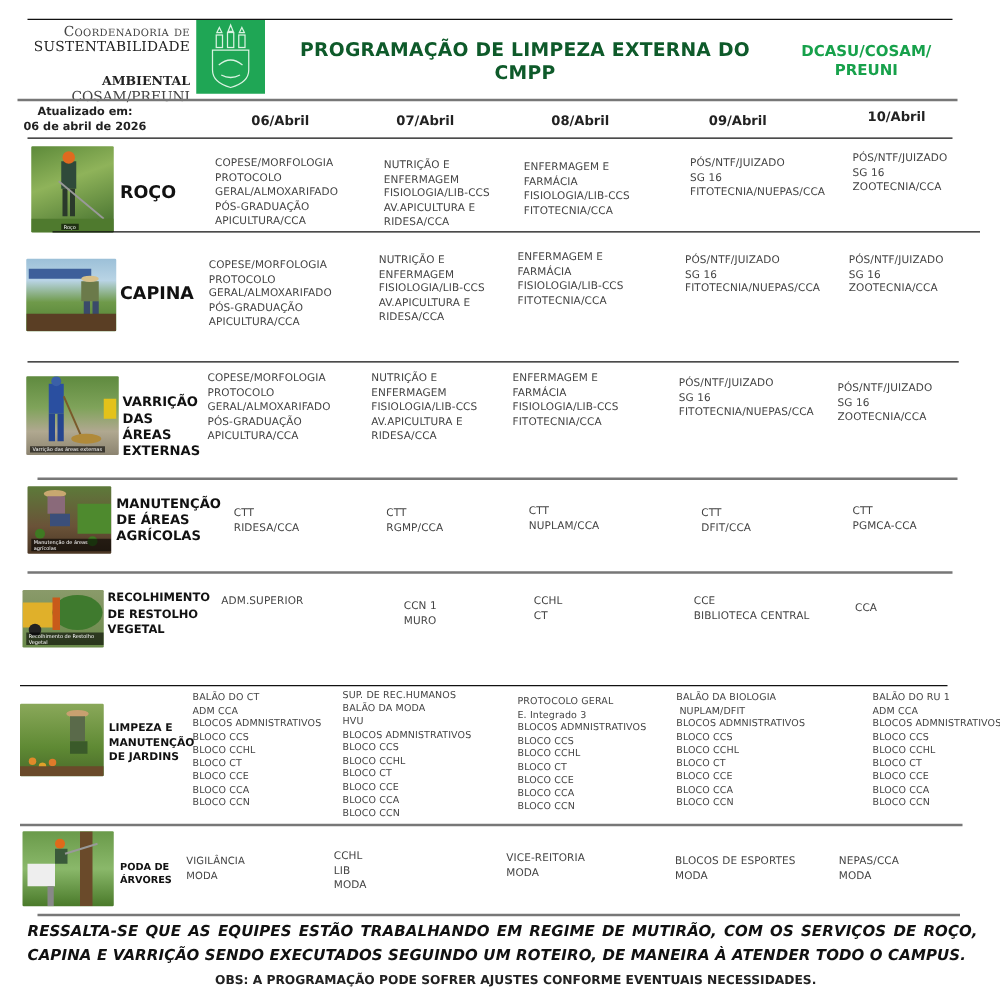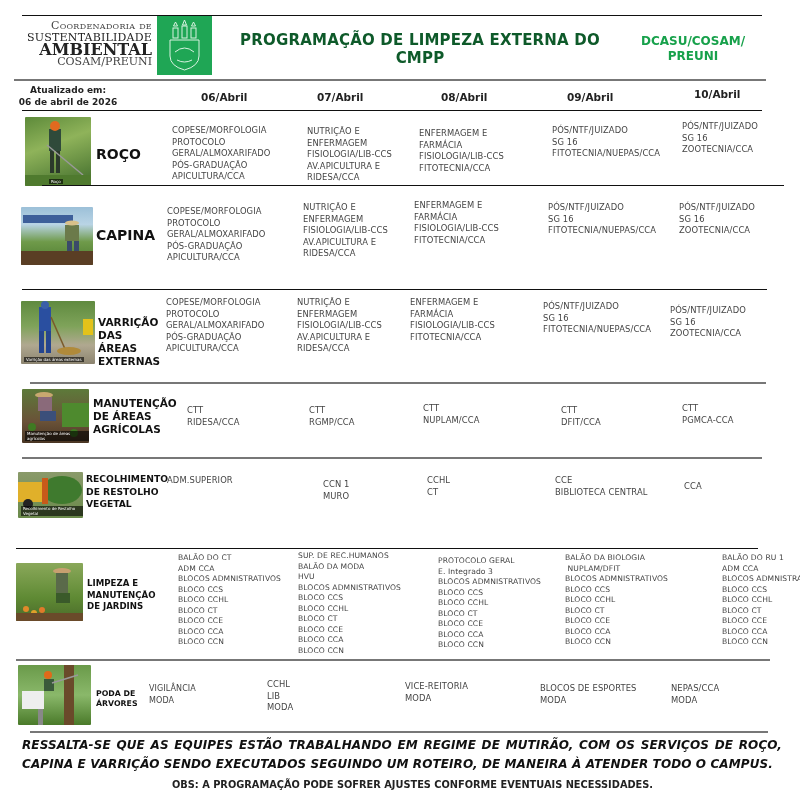--- a/index.html
+++ b/index.html
@@ -3,32 +3,32 @@
 <meta charset="utf-8">
 <style>
   html,body{margin:0;padding:0;background:#ffffff;}
   body{width:800px;height:800px;position:relative;overflow:hidden;font-family:"DejaVu Sans","Liberation Sans",sans-serif;color:#333;}
   .abs{position:absolute;}
   .hline{position:absolute;height:0;border-top:1.5px solid #111;}
   .hline.grey{border-top:2px solid #777;}
   .org{left:22px;top:20px;width:130px;text-align:right;font-family:"DejaVu Serif","Liberation Serif",serif;line-height:12px;color:#444;}
   .org .l1{font-size:11px;font-variant:small-caps;letter-spacing:0.3px;}
   .org .l2{font-size:11px;font-weight:normal;color:#222;letter-spacing:0.2px;}
-  .org .l3{font-size:16px;font-weight:bold;color:#222;}
+  .org .l3{font-size:10px;font-weight:bold;color:#222;margin-top:16px;}
   .org .l4{font-size:11px;color:#444;}
   .logo{left:157px;top:16px;width:55px;height:59px;background:#1fa655;}
   .title{left:220px;top:31px;width:400px;text-align:center;font-family:"DejaVu Sans",sans-serif;font-weight:900;font-size:15px;line-height:18px;color:#0e5a2a;letter-spacing:0.2px;}
   .dept{left:628px;top:34px;width:130px;text-align:center;font-weight:900;font-size:12px;line-height:15px;color:#17a14b;}
   .updated{left:8px;top:84px;width:120px;text-align:center;font-size:9px;font-weight:bold;line-height:12px;color:#222;}
   .day{font-size:10.5px;font-weight:bold;color:#222;}
   .thumb{position:absolute;border-radius:1px;overflow:hidden;}
   .thumb .cap{position:absolute;bottom:2px;left:3px;font-size:4px;color:#fff;background:rgba(0,0,0,.6);padding:0 2px;}
   .svc{position:absolute;font-weight:900;color:#111;}
   .cell{position:absolute;font-size:8.4px;line-height:11.5px;color:#444;letter-spacing:0.1px;white-space:nowrap;}
-  .cell.tight{font-size:7.6px;line-height:10.5px;margin-left:24px;}
+  .cell.tight{font-size:7.6px;line-height:10.5px;}
   .cell div{white-space:nowrap;}
   .note{left:22px;top:736px;width:760px;font-style:italic;font-weight:900;font-size:12px;line-height:19px;color:#111;text-align:justify;letter-spacing:0.1px;}
   .obs{left:172px;top:779px;font-weight:bold;font-size:9.8px;color:#222;}
 </style>
 </head>
 <body>
 
 <div class="hline" style="left:22px;top:15px;width:740px;"></div>
 
 <div class="abs org">
@@ -238,21 +238,21 @@
 <div class="thumb" style="left:18px;top:472px;width:65px;height:46px;background:linear-gradient(180deg,#8a9a6a 0%,#6a8a4a 100%);">
   <svg width="65" height="46" viewBox="0 0 65 46">
       <rect x="0" y="10" width="30" height="20" fill="#e0b02a"></rect>
       <ellipse cx="44" cy="18" rx="20" ry="14" fill="#3f7a2e"></ellipse>
       <circle cx="10" cy="32" r="5" fill="#222"></circle>
       <rect x="24" y="6" width="6" height="26" fill="#c85a1a"></rect>
     </svg>
   <span class="cap">Recolhimento de Restolho Vegetal</span>
 </div>
 <div class="svc" style="left:86px;top:473px;font-size:9.2px;line-height:12.5px;width:80px;">RECOLHIMENTO DE RESTOLHO VEGETAL</div>
-<div class="cell" style="left:167px;top:475px;">
+<div class="cell" style="left:177px;top:475px;">
   <div>ADM.SUPERIOR</div>
 </div>
 <div class="cell" style="left:303px;top:479px;margin-left:20px;">
   <div>CCN 1</div>
     <div>MURO</div>
 </div>
 <div class="cell" style="left:427px;top:475px;">
   <div>CCHL</div>
     <div>CT</div>
 </div>

